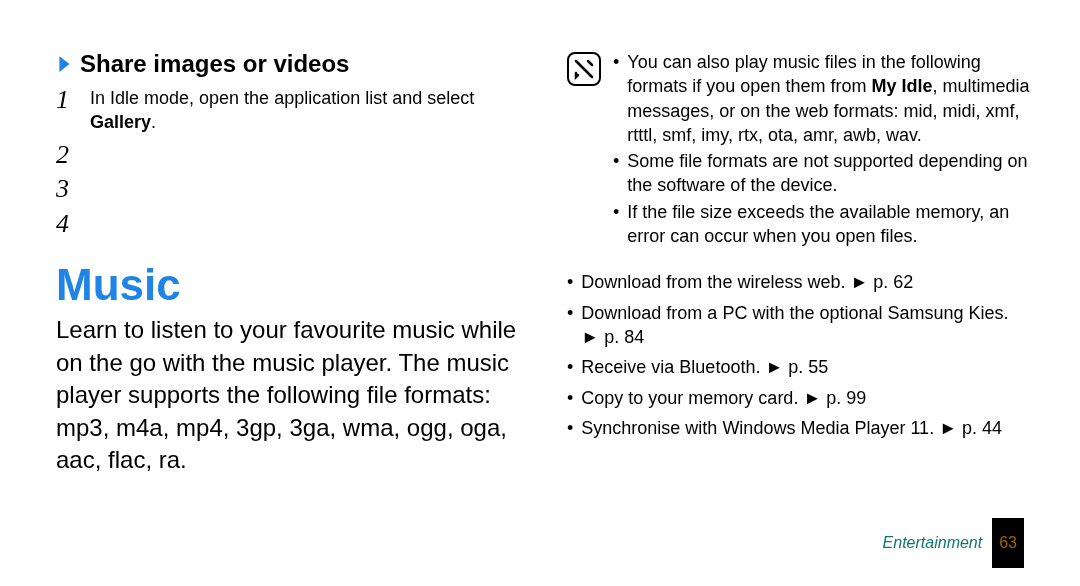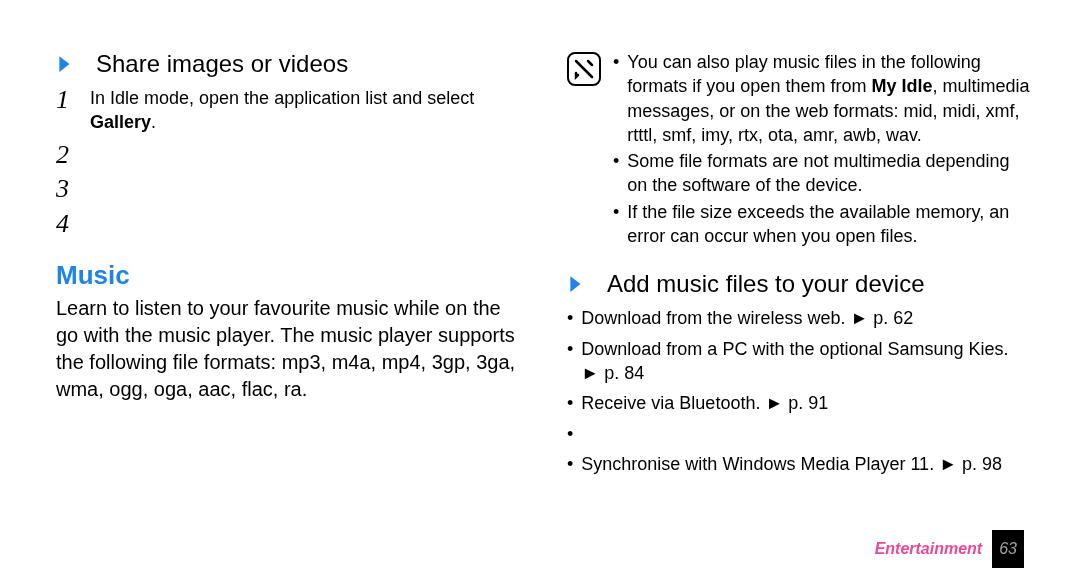--- a/index.html
+++ b/index.html
@@ -17,22 +17,22 @@
     padding: 50px 50px 30px 56px;
     gap: 48px;
   }
   .col {
     flex: 1;
     min-width: 0;
   }
   .section-title {
     display: flex;
     align-items: center;
-    gap: 22px;
-    font-weight: 400;
+    gap: 6px;
+    font-weight: 700;
     font-size: 24px;
     margin-bottom: 8px;
   }
   .chevron {
     width: 18px;
     height: 18px;
     display: inline-flex;
     align-items: center;
     justify-content: center;
   }
@@ -50,27 +50,27 @@
     font-style: italic;
     font-family: Georgia, "Times New Roman", serif;
     font-size: 26px;
     width: 22px;
     flex-shrink: 0;
     line-height: 1.1;
   }
   .numtext { flex: 1; }
   .main-title {
     color: #1f84e6;
-    font-size: 26px;
+    font-size: 44px;
     font-weight: 700;
     margin-top: 6px;
     margin-bottom: 4px;
   }
   .body-text {
-    font-size: 20px;
+    font-size: 24px;
     line-height: 1.35;
   }
   .note-block {
     display: flex;
     align-items: flex-start;
     gap: 12px;
     margin-bottom: 20px;
   }
   .note-icon {
     width: 34px;
@@ -101,26 +101,25 @@
   .transfer-list .bullet-row { margin-bottom: 6px; }
   .footer {
     position: absolute;
     bottom: 18px;
     right: 56px;
     display: flex;
     align-items: center;
     gap: 10px;
     font-size: 16px;
   }
-  .footer-label { font-style: italic; color: #ec4899; font-weight: bold; }
+  .footer-label { font-style: italic; color: #0f766e; }
   .footer-page {
     background: #000;
-    color: #a3a3a3;
-    padding: 10px 7px;
-    font-style: italic;
+    color: #a16207;
+    padding: 16px 7px;
   }
 </style>
 </head>
 <body>
 
 <div class="page">
 
   <div class="col">
 
     <div class="section-title">
@@ -165,58 +164,51 @@
       </div>
       <div class="note-body">
         <div class="bullet-row">
           <span class="bullet-dot">•</span>
           <span>
             <span>You can also play music files in the following formats if you open them from </span><b>My Idle</b><span>, multimedia messages, or on the web formats: mid, midi, xmf, rtttl, smf, imy, rtx, ota, amr, awb, wav.</span>
           </span>
         </div>
         <div class="bullet-row">
           <span class="bullet-dot">•</span>
-          <span>Some file formats are not multimedia depending on the software of the device.</span>
+          <span>Some file formats are not supported depending on the software of the device.</span>
         </div>
         <div class="bullet-row">
           <span class="bullet-dot">•</span>
           <span>If the file size exceeds the available memory, an error can occur when you open files.</span>
         </div>
       </div>
     </div>
 
-    <div class="section-title">
-      <span class="chevron">
-        <svg viewBox="0 0 12 16" width="14" height="18">
-            <path d="M1 1 L10 8 L1 15 Z" fill="#1f84e6"></path>
-          </svg>
-      </span>
-      <span>Add music files to your device</span>
-    </div>
 
 
     <div class="transfer-list">
       <div class="bullet-row">
         <span class="bullet-dot">•</span>
         <span>Download from the wireless web. ► p. 62</span>
       </div>
       <div class="bullet-row">
         <span class="bullet-dot">•</span>
         <span>Download from a PC with the optional Samsung Kies. ► p. 84</span>
       </div>
       <div class="bullet-row">
         <span class="bullet-dot">•</span>
-        <span>Receive via Bluetooth. ► p. 91</span>
-      </div>
-      <div class="bullet-row">
-        <span class="bullet-dot">•</span>
-      </div>
-      <div class="bullet-row">
-        <span class="bullet-dot">•</span>
-        <span>Synchronise with Windows Media Player 11. ► p. 98</span>
+        <span>Receive via Bluetooth. ► p. 55</span>
+      </div>
+      <div class="bullet-row">
+        <span class="bullet-dot">•</span>
+        <span>Copy to your memory card. ► p. 99</span>
+      </div>
+      <div class="bullet-row">
+        <span class="bullet-dot">•</span>
+        <span>Synchronise with Windows Media Player 11. ► p. 44</span>
       </div>
     </div>
 
   </div>
 </div>
 
 <div class="footer">
   <span class="footer-label">Entertainment</span>
   <span class="footer-page">63</span>
 </div>

